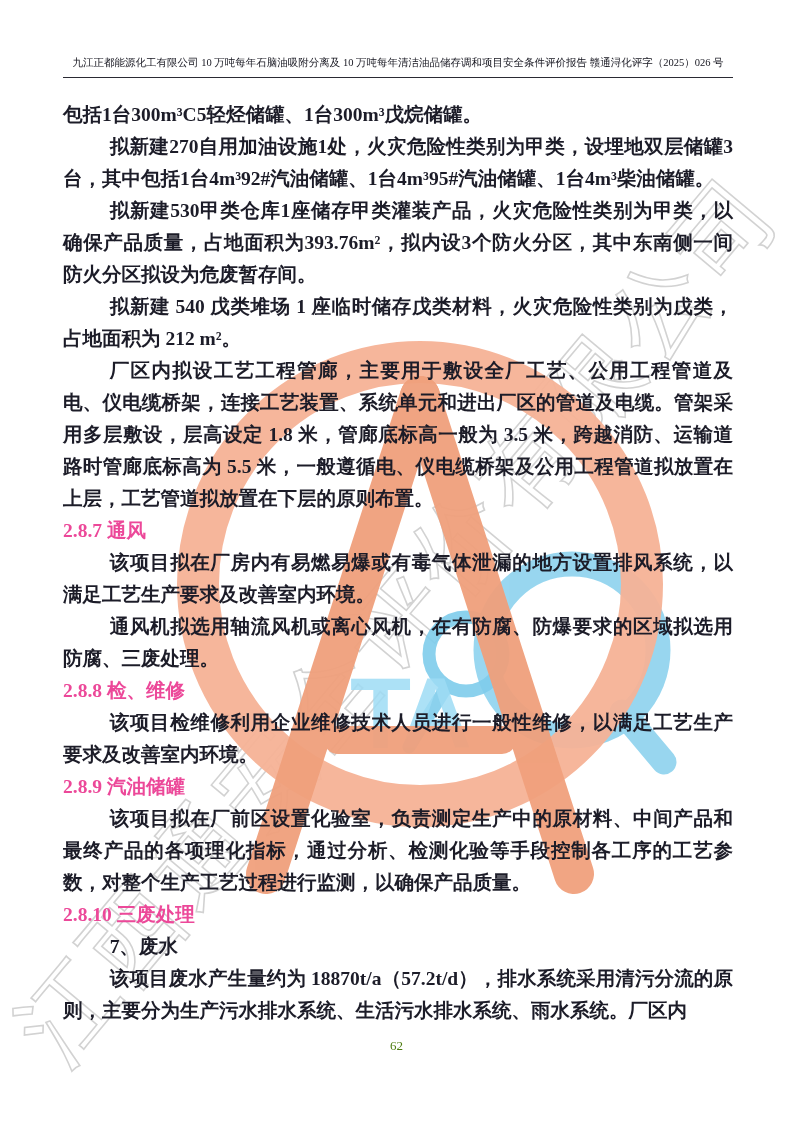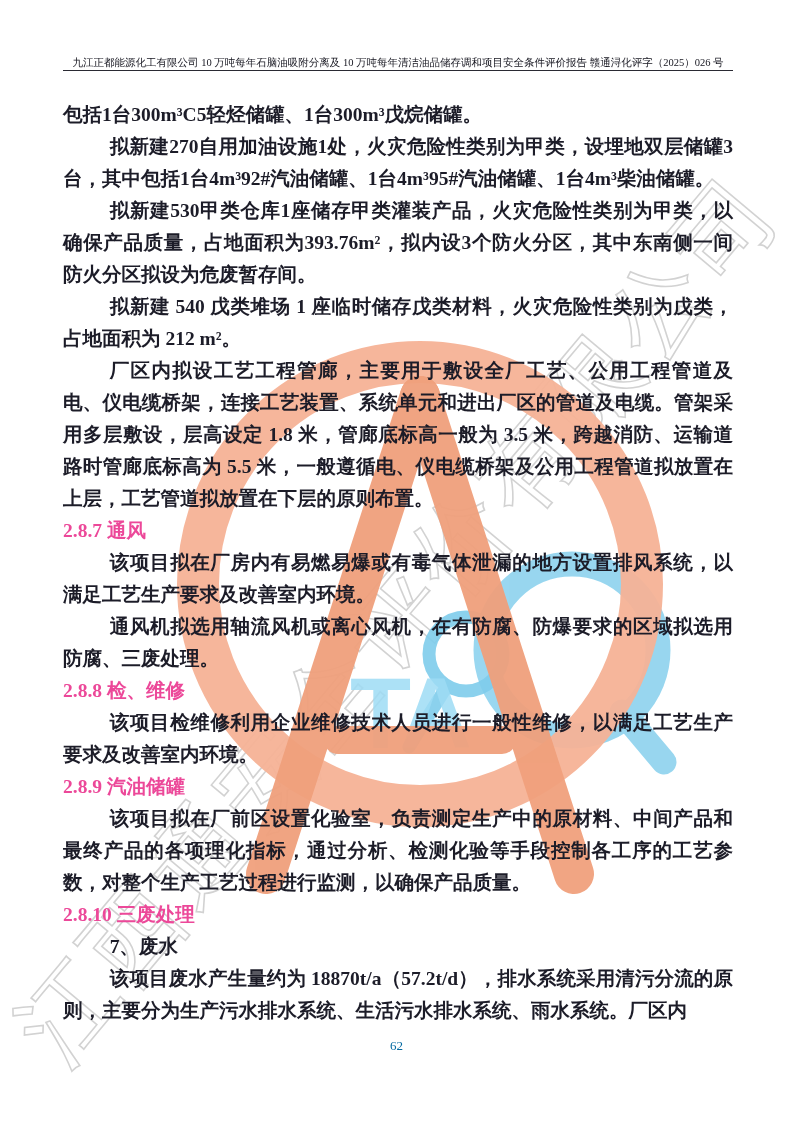--- a/index.html
+++ b/index.html
@@ -10,20 +10,21 @@
     overflow:hidden;
     font-family:"Liberation Serif","DejaVu Serif",serif;
     color:#1c1c28;
   }
   .doc-header{
     position:absolute;left:63px;right:60px;top:56px;
     text-align:center;
     font-size:10.5px;
     color:#15151f;
     border-bottom:1.5px solid #2a2a33;
+    padding-bottom:7px;
     white-space:nowrap;
     z-index:2;
   }
   .doc-body{
     position:absolute;left:63px;right:60px;top:99px;
     z-index:1;
   }
   .doc-body p,.doc-body h2{
     margin:0;padding:0;
     font-size:19.5px;
@@ -31,21 +32,21 @@
     text-align:justify;
     font-weight:bold;
   }
   .p-ind{text-indent:2.4em;}
   .p-cont{text-indent:0;}
   .h-sec{font-weight:bold;color:#ec4899;text-align:left;}
   .doc-footer{
     position:absolute;left:0;right:0;top:1038px;
     text-align:center;
     font-size:13px;
-    color:#0369a1;
+    color:#4d7c0f;
     z-index:2;
   }
   .watermark{
     position:absolute;left:0;top:0;
     z-index:0;
     pointer-events:none;
   }
 </style>
 </head>
 <body>

